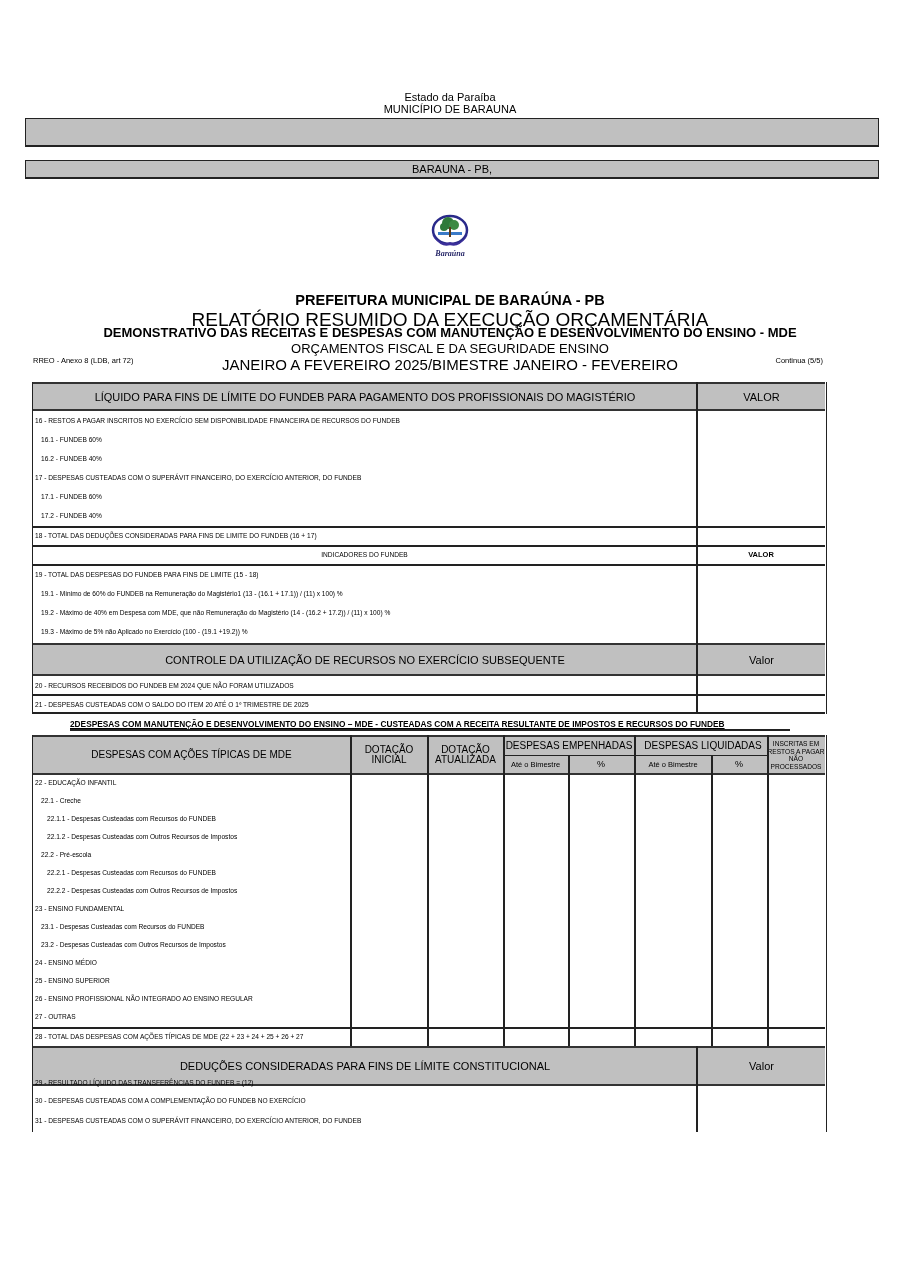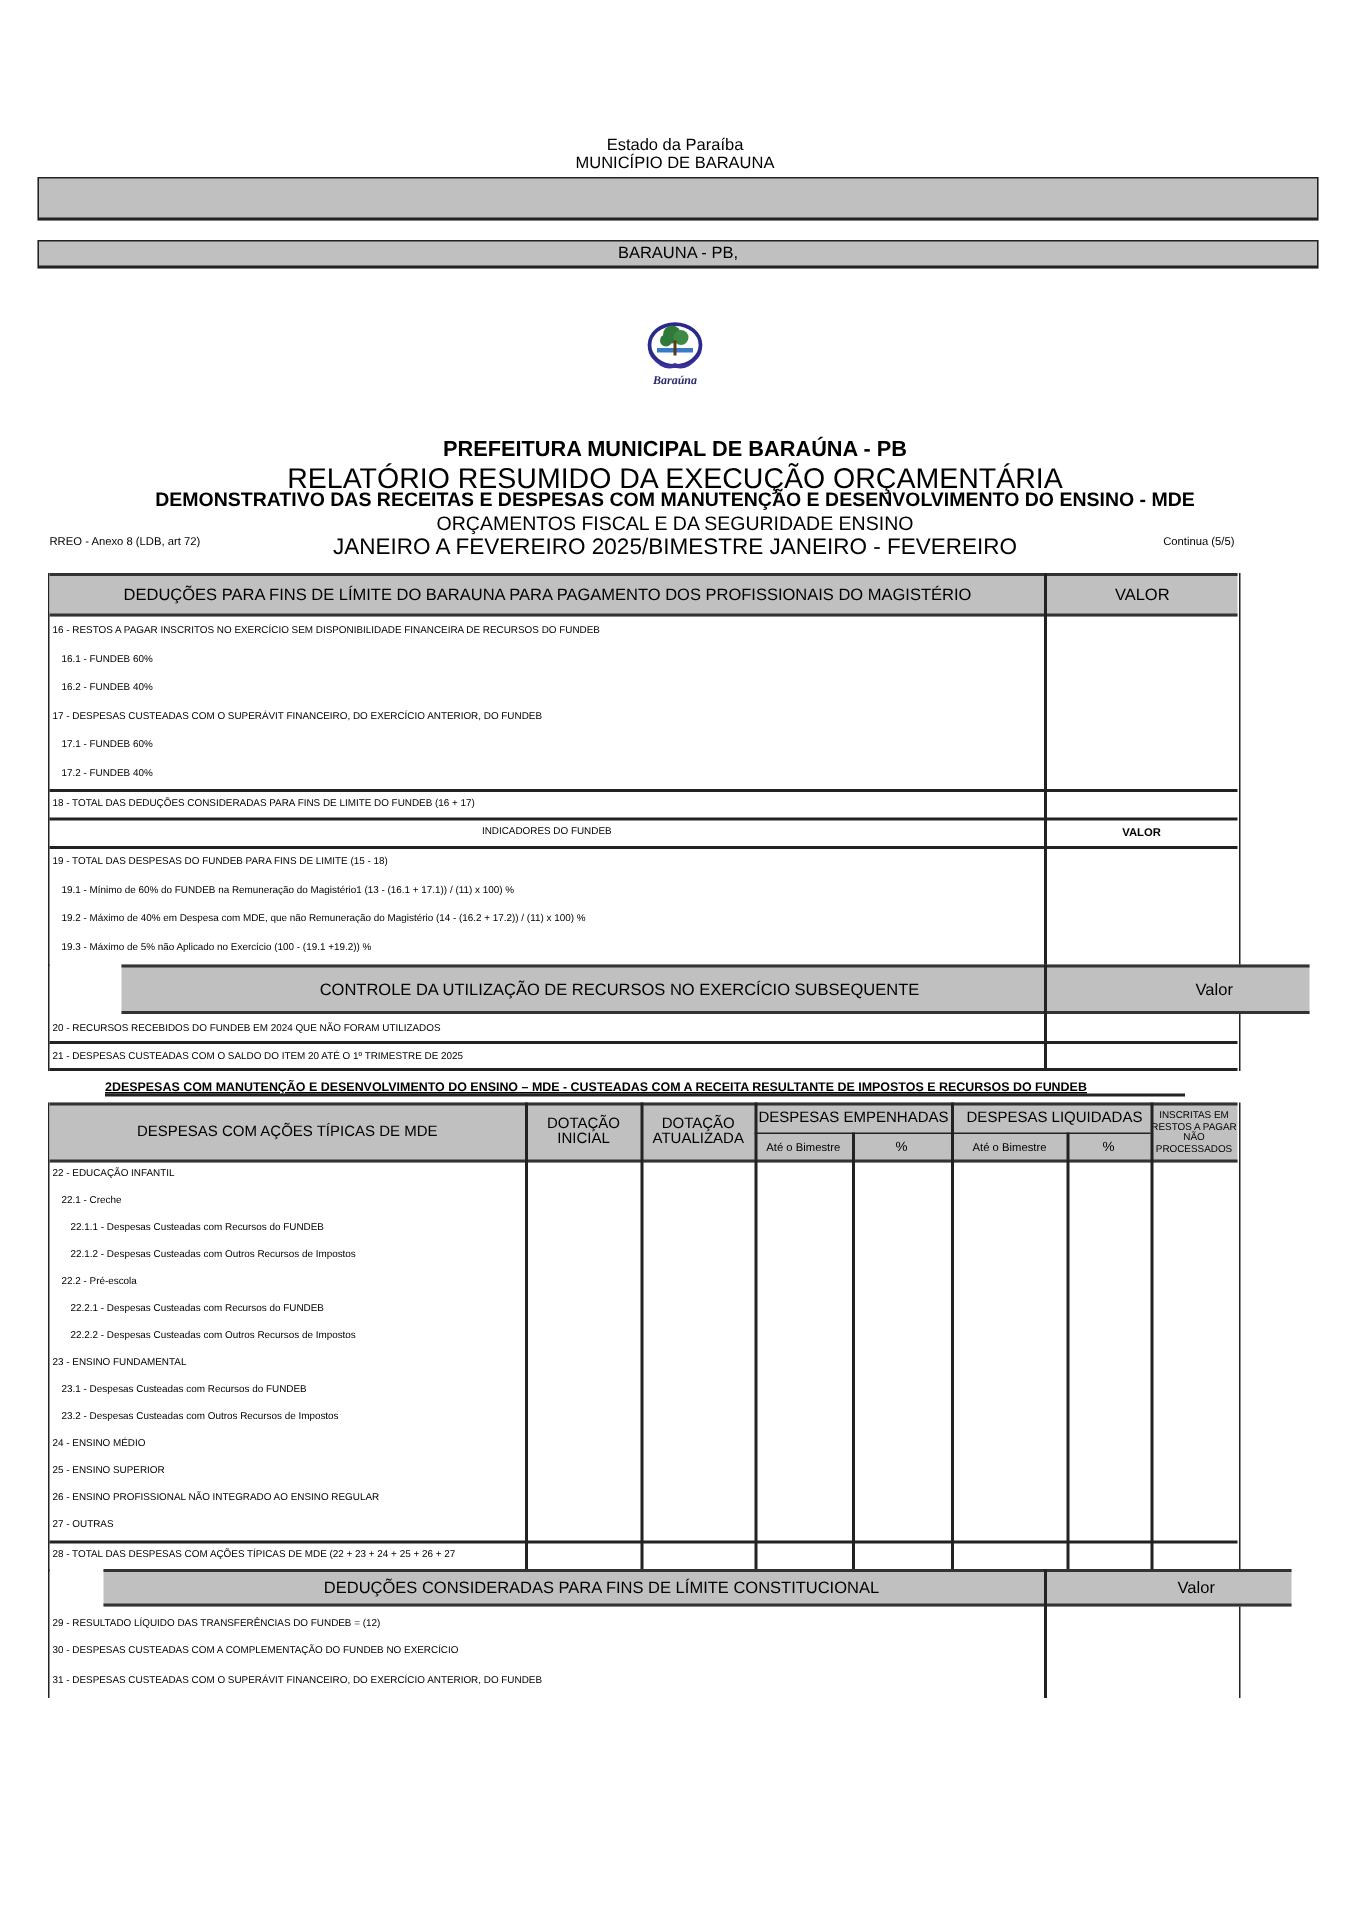--- a/index.html
+++ b/index.html
@@ -68,21 +68,21 @@
 <div id="t1" class="abs title-line">PREFEITURA MUNICIPAL DE BARAÚNA - PB</div>
 <div id="t2" class="abs title-line">RELATÓRIO RESUMIDO DA EXECUÇÃO ORÇAMENTÁRIA</div>
 <div id="t3" class="abs title-line">DEMONSTRATIVO DAS RECEITAS E DESPESAS COM MANUTENÇÃO E DESENVOLVIMENTO DO ENSINO - MDE</div>
 <div id="t4" class="abs title-line">ORÇAMENTOS FISCAL E DA SEGURIDADE ENSINO</div>
 <div id="t5" class="abs title-line">JANEIRO A FEVEREIRO 2025/BIMESTRE JANEIRO - FEVEREIRO</div>
 <div id="annex" class="abs">RREO - Anexo 8 (LDB, art 72)</div>
 <div id="continua" class="abs">Continua (5/5)</div>
 
 <div class="box" style="left:32px; top:382px; width:795px; height:262px;">
   <div class="hdr" style="left:0; top:0; width:792px; height:29px;">
-    <div class="lbl" style="left:0; width:664px;">DEDUÇÕES PARA FINS DE LÍMITE DO BARAUNA PARA PAGAMENTO DOS PROFISSIONAIS DO MAGISTÉRIO</div>
+    <div class="lbl" style="left:0; width:664px;">LÍQUIDO PARA FINS DE LÍMITE DO FUNDEB PARA PAGAMENTO DOS PROFISSIONAIS DO MAGISTÉRIO</div>
     <div class="lbl" style="left:665px; width:127px;">VALOR</div>
   </div>
   <div class="vline" style="left:663px; top:0; height:262px;"></div>
 
   <div class="row-text" style="left:2px; top:34px;">16 - RESTOS A PAGAR INSCRITOS NO EXERCÍCIO SEM DISPONIBILIDADE FINANCEIRA DE RECURSOS DO FUNDEB</div>
   <div class="row-text ind1" style="left:0; top:53px;">16.1 - FUNDEB 60%</div>
   <div class="row-text ind1" style="left:0; top:72px;">16.2 - FUNDEB 40%</div>
   <div class="row-text" style="left:2px; top:91px;">17 - DESPESAS CUSTEADAS COM O SUPERÁVIT FINANCEIRO, DO EXERCÍCIO ANTERIOR, DO FUNDEB</div>
   <div class="row-text ind1" style="left:0; top:110px;">17.1 - FUNDEB 60%</div>
   <div class="row-text ind1" style="left:0; top:129px;">17.2 - FUNDEB 40%</div>
@@ -95,21 +95,21 @@
   <div class="row-text" style="left:664px; width:128px; text-align:center; top:168px; font-weight:bold; font-size:7.5px;">VALOR</div>
   <div class="hline" style="left:0; top:182px; width:792px;"></div>
 
   <div class="row-text" style="left:2px; top:188px;">19 - TOTAL DAS DESPESAS DO FUNDEB PARA FINS DE LIMITE (15 - 18)</div>
   <div class="row-text ind1" style="left:0; top:207px;">19.1 - Mínimo de 60% do FUNDEB na Remuneração do Magistério1 (13 - (16.1 + 17.1)) / (11) x 100) %</div>
   <div class="row-text ind1" style="left:0; top:226px;">19.2 - Máximo de 40% em Despesa com MDE, que não Remuneração do Magistério (14 - (16.2 + 17.2)) / (11) x 100) %</div>
   <div class="row-text ind1" style="left:0; top:245px;">19.3 - Máximo de 5% não Aplicado no Exercício (100 - (19.1 +19.2)) %</div>
 </div>
 
 <div class="box" style="left:32px; top:643px; width:795px; height:71px;">
-  <div class="hdr" style="left:0; top:0; width:792px; height:33px;margin-left:48px;">
+  <div class="hdr" style="left:0; top:0; width:792px; height:33px;">
     <div class="lbl" style="left:0; width:664px;">CONTROLE DA UTILIZAÇÃO DE RECURSOS NO EXERCÍCIO SUBSEQUENTE</div>
     <div class="lbl" style="left:665px; width:127px;">Valor</div>
   </div>
   <div class="vline" style="left:663px; top:0; height:71px;"></div>
   <div class="row-text" style="left:2px; top:38px;">20 - RECURSOS RECEBIDOS DO FUNDEB EM 2024 QUE NÃO FORAM UTILIZADOS</div>
   <div class="hline thick" style="left:0; top:51px; width:792px;"></div>
   <div class="row-text" style="left:2px; top:57px;">21 - DESPESAS CUSTEADAS COM O SALDO DO ITEM 20 ATÉ O 1º TRIMESTRE DE 2025</div>
   <div class="hline" style="left:0; top:69px; width:792px;"></div>
 </div>
 
@@ -151,21 +151,21 @@
   <div class="row-text ind1" style="left:0; top:205px;">23.2 - Despesas Custeadas com Outros Recursos de Impostos</div>
   <div class="row-text" style="left:2px; top:223px;">24 - ENSINO MÉDIO</div>
   <div class="row-text" style="left:2px; top:241px;">25 - ENSINO SUPERIOR</div>
   <div class="row-text" style="left:2px; top:259px;">26 - ENSINO PROFISSIONAL NÃO INTEGRADO AO ENSINO REGULAR</div>
   <div class="row-text" style="left:2px; top:277px;">27 - OUTRAS</div>
   <div class="hline" style="left:0; top:292px; width:792px;"></div>
   <div class="row-text" style="left:2px; top:297px;">28 - TOTAL DAS DESPESAS COM AÇÕES TÍPICAS DE MDE (22 + 23 + 24 + 25 + 26 + 27</div>
 </div>
 
 <div class="box" style="left:32px; top:1046px; width:795px; height:86px;">
-  <div class="hdr" style="left:0; top:0; width:792px; height:25px;margin-left:36px;">
+  <div class="hdr" style="left:0; top:0; width:792px; height:40px;">
     <div class="lbl" style="left:0; width:664px;">DEDUÇÕES CONSIDERADAS PARA FINS DE LÍMITE CONSTITUCIONAL</div>
     <div class="lbl" style="left:665px; width:127px;">Valor</div>
   </div>
   <div class="vline" style="left:663px; top:0; height:86px;"></div>
   <div class="row-text" style="left:2px; top:32px;">29 - RESULTADO LÍQUIDO DAS TRANSFERÊNCIAS DO FUNDEB = (12)</div>
   <div class="row-text" style="left:2px; top:50px;">30 - DESPESAS CUSTEADAS COM A COMPLEMENTAÇÃO DO FUNDEB NO EXERCÍCIO</div>
   <div class="row-text" style="left:2px; top:70px;">31 - DESPESAS CUSTEADAS COM O SUPERÁVIT FINANCEIRO, DO EXERCÍCIO ANTERIOR, DO FUNDEB</div>
 </div>
 
 <div id="section2-rule" class="abs"></div>

